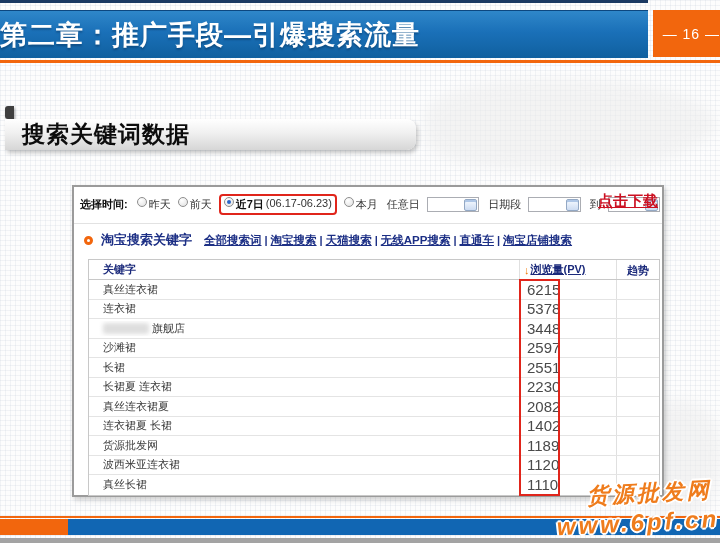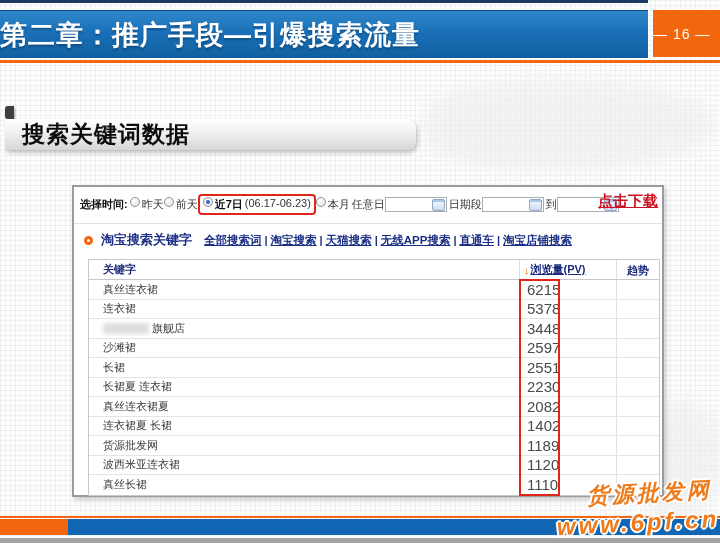--- a/index.html
+++ b/index.html
@@ -22,42 +22,42 @@
   .title-bar {
     position:absolute; left:0; top:10px; width:648px; height:48px; z-index:2;
     background:linear-gradient(180deg,#2f87c9 0%, var(--header-blue,#1a70b8) 45%, #10609f 100%);
     border-top:1px solid #0c477f; display:flex; align-items:center;
   }
   .title { color:#fff; font-size:27px; font-weight:bold; letter-spacing:1px;
            text-shadow:0 2px 2px rgba(0,30,60,.35); white-space:nowrap; }
   .page-box {
     position:absolute; left:653px; top:10px; width:67px; height:47px; z-index:2;
     background:var(--accent-orange,#f2660d); color:#fff; font-size:14px;
-    display:flex; align-items:center; justify-content:flex-start; letter-spacing:1px;
+    display:flex; align-items:center; justify-content:flex-end; letter-spacing:1px;
   }
   .orange-rule { position:absolute; left:0; top:60px; width:720px; height:3px; background:var(--accent-orange,#f2660d); z-index:2; }
 
   
   .section-heading { position:absolute; left:5px; top:106px; height:44px; z-index:2; display:flex;flex-direction:column; }
   .heading-edge { width:9px; height:44px; background:#3f3f3f; border-radius:3px 0 0 3px; box-shadow:1px 2px 3px rgba(0,0,0,.35); }
   .heading-plate {
     width:411px; height:44px; border-radius:0 9px 9px 0;
     background:linear-gradient(180deg,#ffffff 0%, #f0f0f0 45%, #d6d6d6 100%);
     box-shadow:2px 3px 4px rgba(0,0,0,.22);
     display:flex; align-items:center;
   }
   .heading-plate span { font-size:23px; font-weight:bold; color:#0d0d0d; padding-left:17px; letter-spacing:1px; }
 
   
   .panel {
     position:absolute; left:72px; top:185px; width:592px; height:312px; z-index:3;
     background:#fff; border:2px solid #9b9b9b; box-shadow:2px 3px 5px rgba(0,0,0,.18);
     font-size:11px; color:#333;
   }
-  .time-row { position:absolute; left:6px; top:0; width:580px; height:35px; display:flex; align-items:center; gap:0; white-space:nowrap; }
+  .time-row { position:absolute; left:6px; top:0; width:580px; height:35px; display:flex; align-items:center; gap:7px; white-space:nowrap; }
   .tlabel { font-weight:bold; color:#111; margin-right:2px; }
   .ropt { display:inline-flex; align-items:flex-start; gap:2px; color:#333; }
   .ropt b { color:#111; }
   .radio { width:10px; height:10px; border-radius:50%; border:1px solid #8e8e8e;
            background:radial-gradient(circle at 35% 30%,#fff 0%,#e6e6e6 80%); display:inline-block; position:relative; flex:0 0 auto; }
   .radio.checked::after { content:""; position:absolute; left:2px; top:2px; width:4px; height:4px; border-radius:50%; background:#2a66c8; }
   .redbox { border:2px solid var(--highlight-red,#e0251b); border-radius:4px; padding:1px 3px; display:inline-flex; align-items:center; }
   .dlabel { color:#333; margin-left:2px; }
   .dinput { width:62px; height:15px; border:1px solid #abadb3; background:#fff; display:inline-flex; align-items:center; justify-content:flex-end; }
   .cal { width:13px; height:12px; margin-right:1px; border:1px solid #93a8c4; border-radius:2px;

